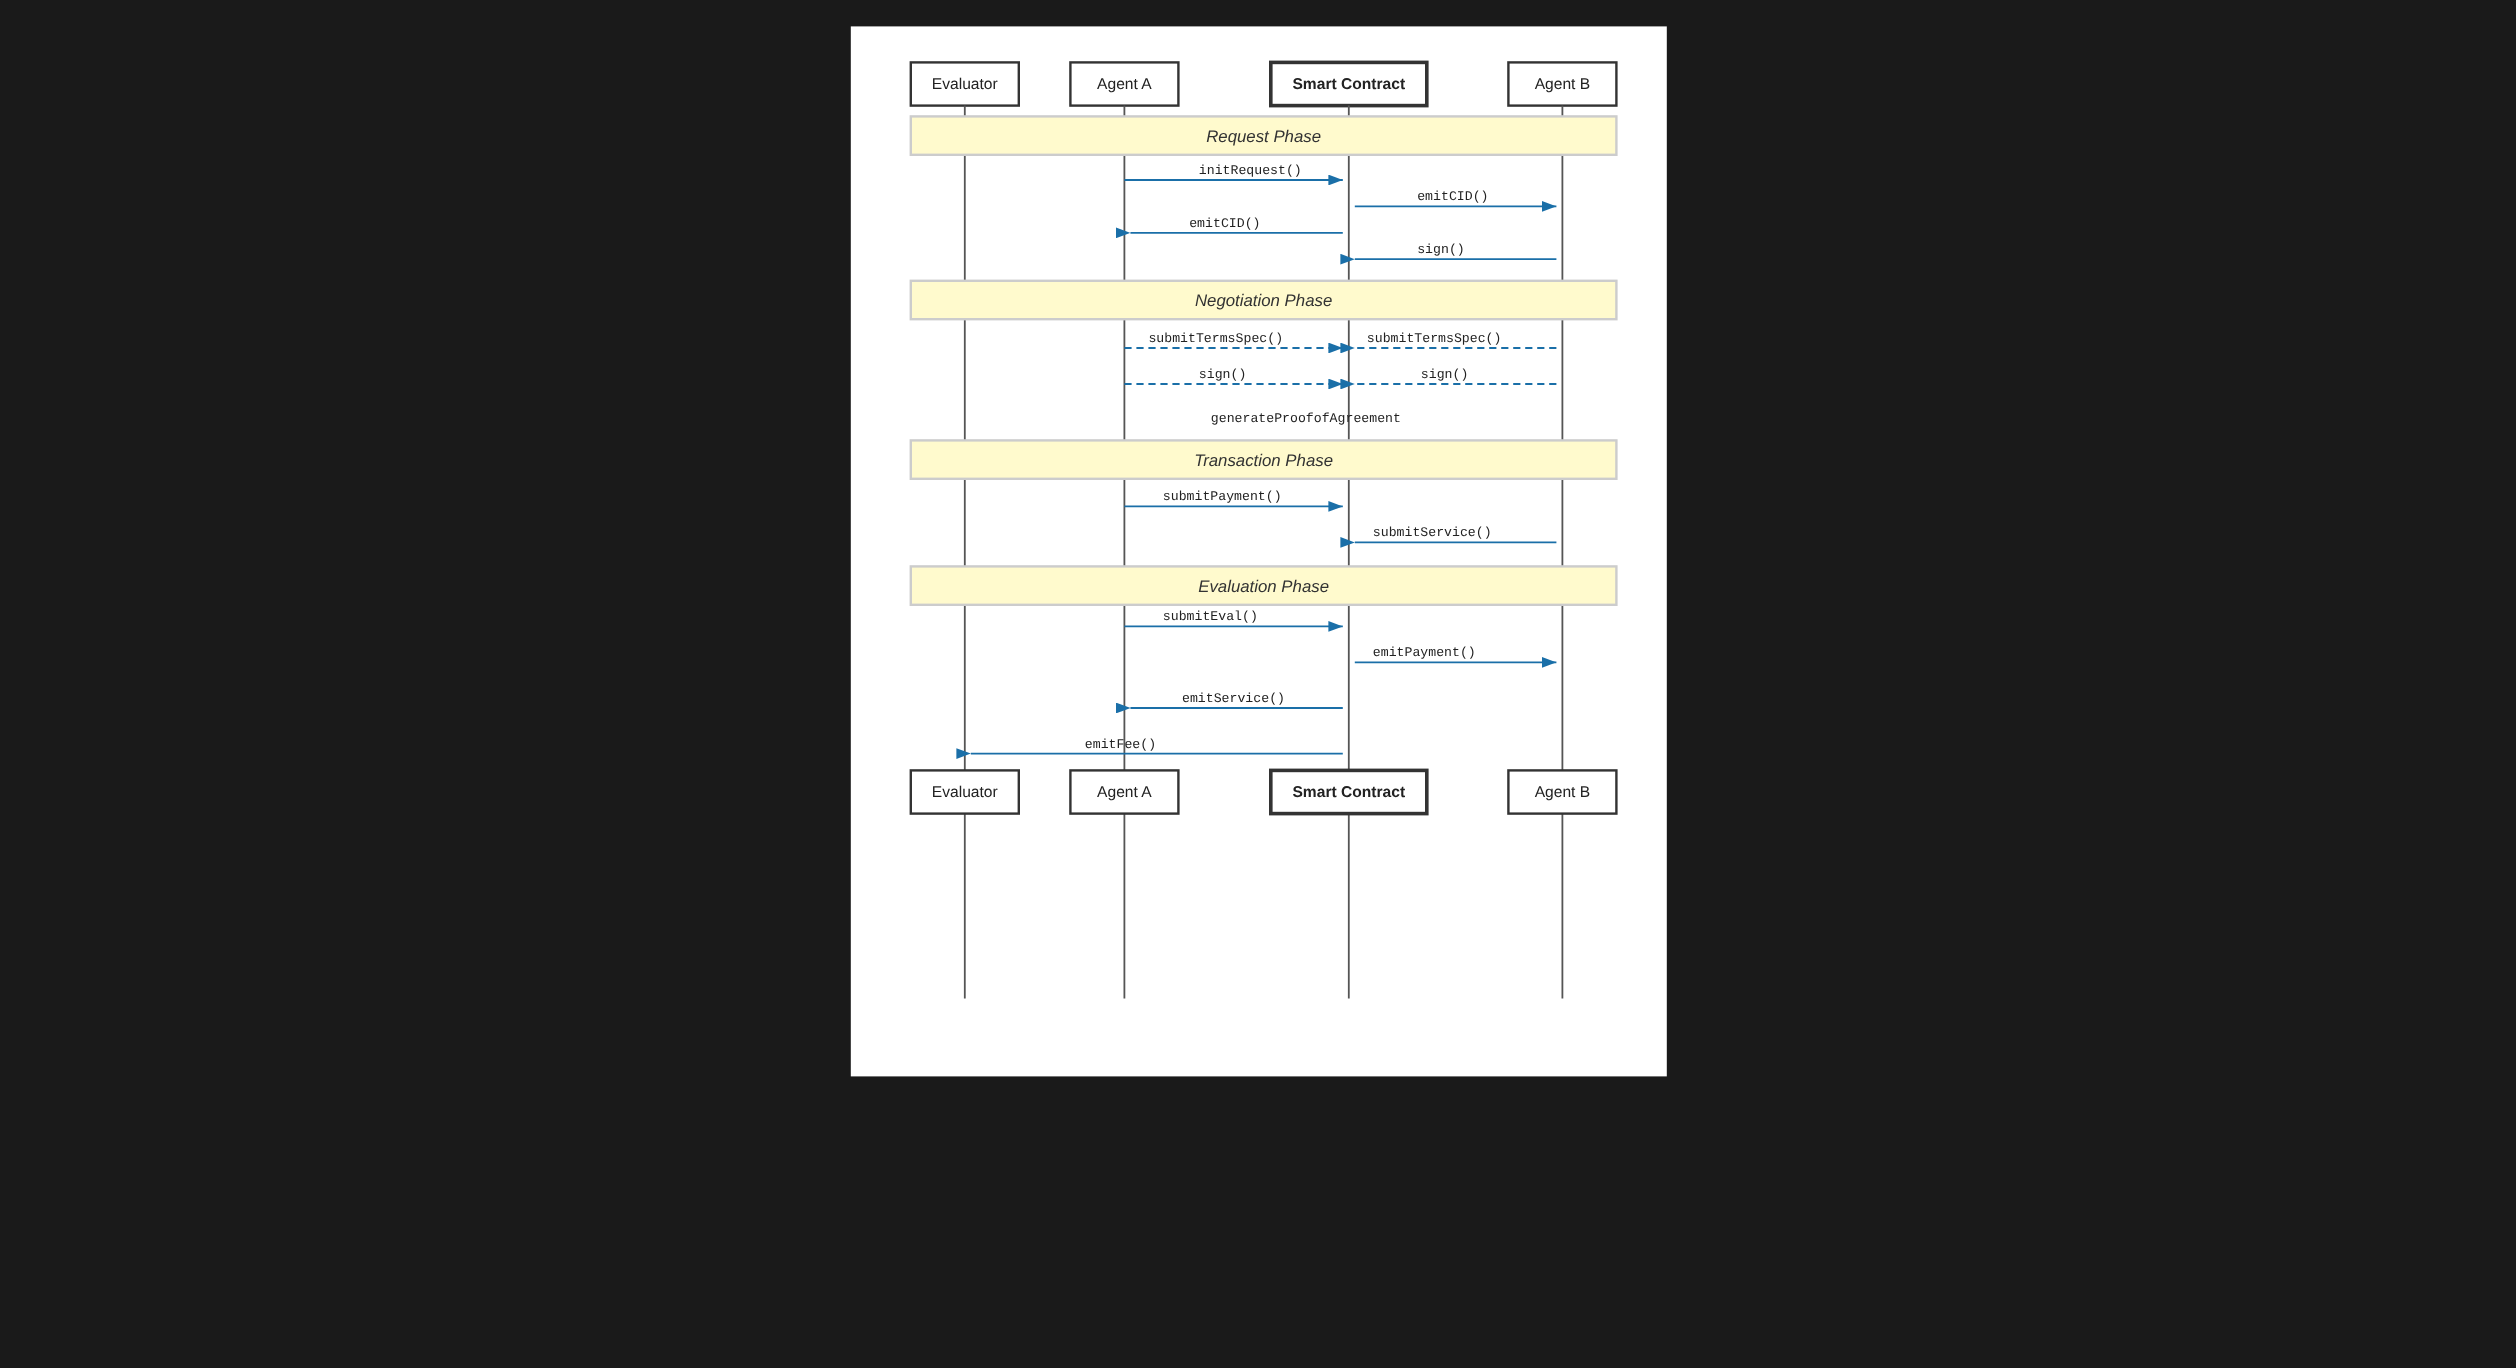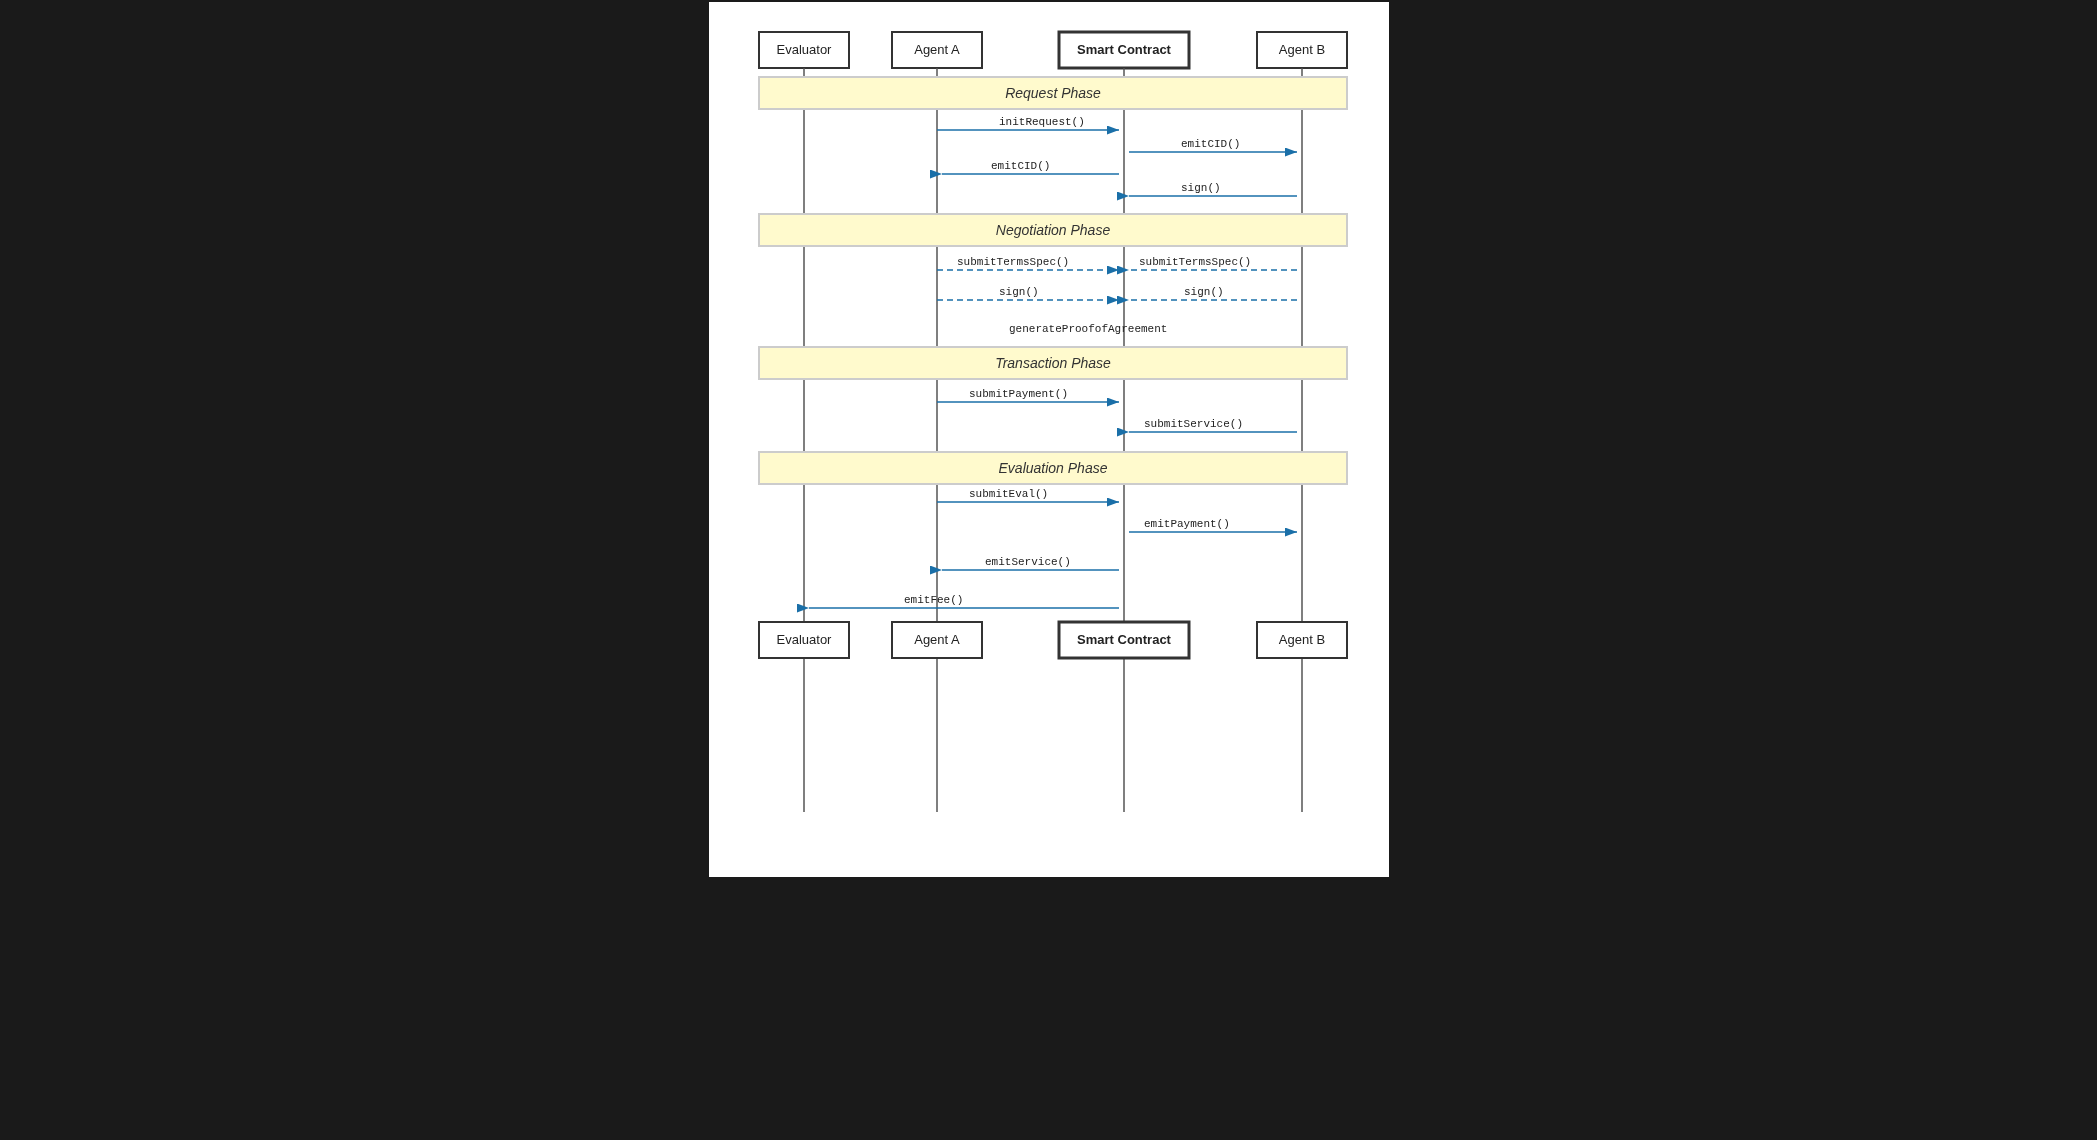--- a/index.html
+++ b/index.html
@@ -7,21 +7,21 @@
       background: #1a1a1a;
       display: flex;
       justify-content: center;
       align-items: flex-start;
       min-height: 100vh;
       font-family: 'Courier New', monospace;
     }
     .diagram-container {
       background: #ffffff;
       width: 680px;
-      margin: 2px auto;
+      margin: 22px auto;
       padding: 20px 20px 20px 20px;
       position: relative;
     }
 
     
     .lifeline {
       stroke: #555;
       stroke-width: 1.5;
     }
 

